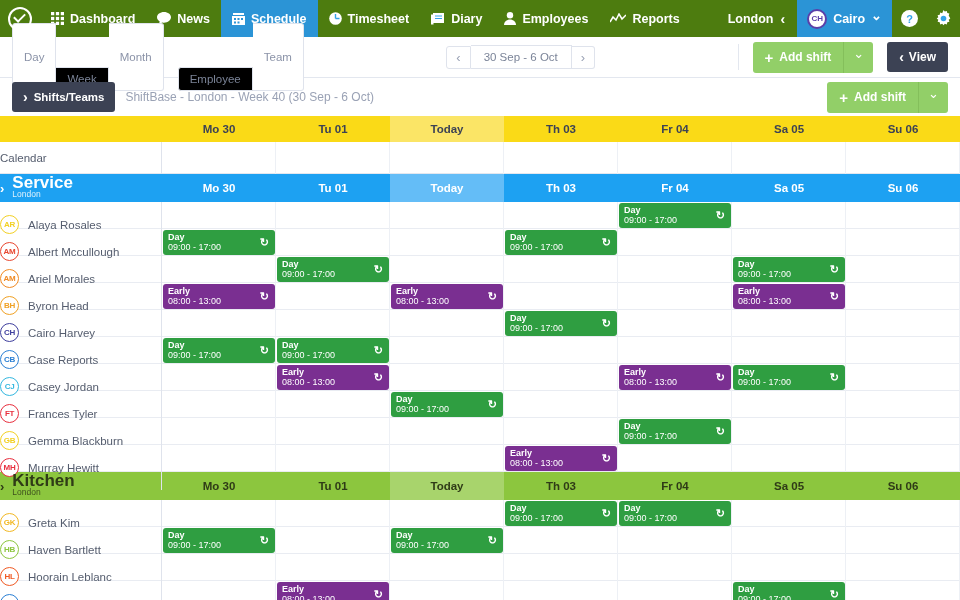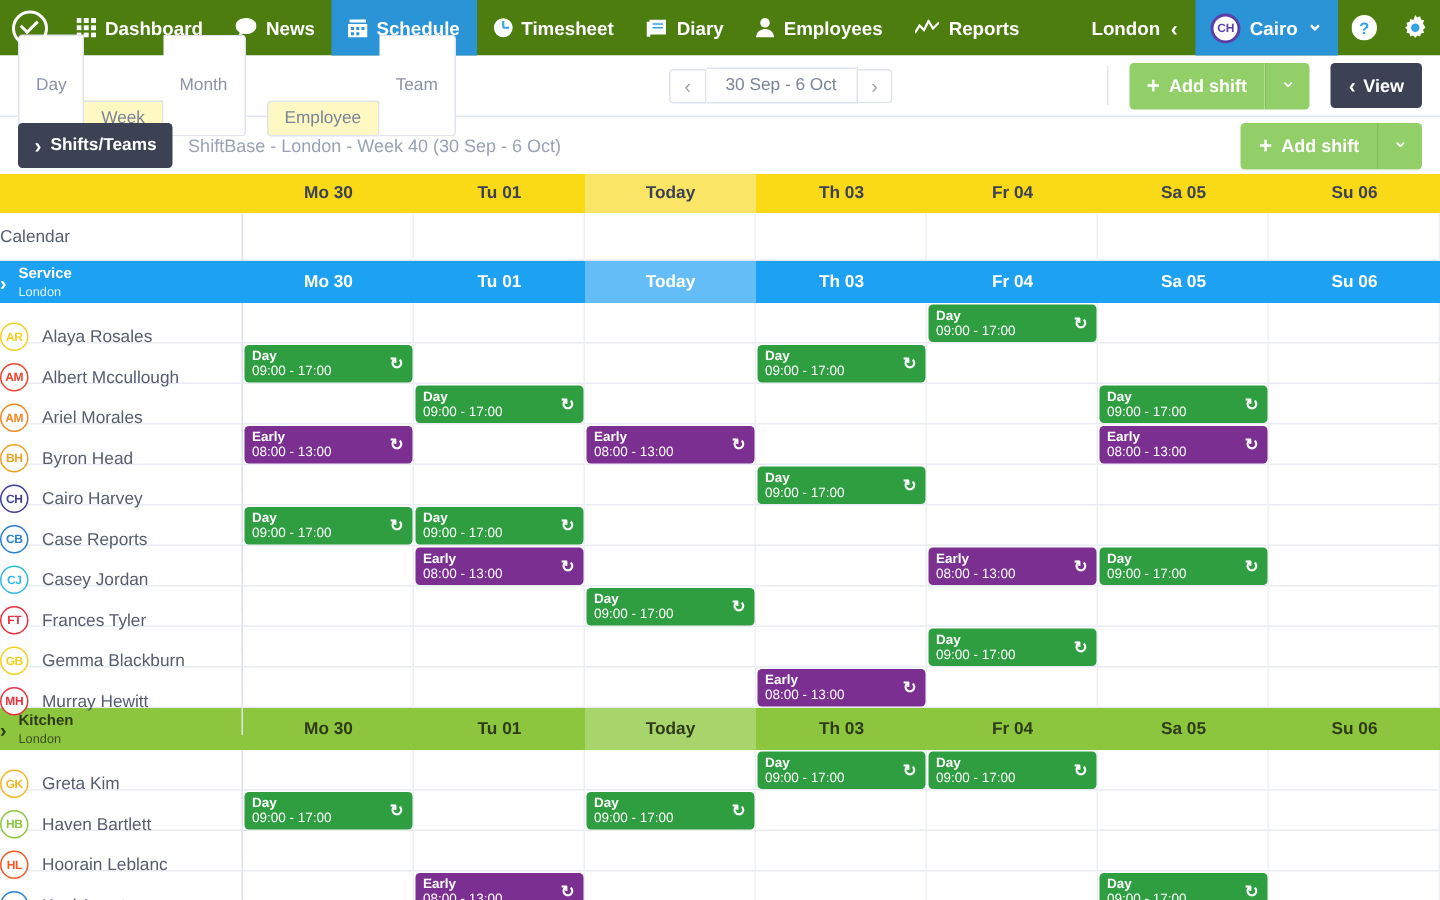--- a/index.html
+++ b/index.html
@@ -90,21 +90,21 @@
     background: #ffffff;
     color: #8b93a8;
     font-size: 11.5px;
     padding: 5px 11px;
     cursor: pointer;
     font-family: inherit;
   }
   .btn-seg + .btn-seg { border-left: none; }
   .btn-group .btn-seg:first-child { border-radius: 3px 0 0 3px; }
   .btn-group .btn-seg:last-child { border-radius: 0 3px 3px 0; }
-  .btn-seg.active { background: #fef9c3; color: #7b8498; margin-top: 44px; }
+  .btn-seg.active { background: #000000; color: #7b8498; margin-top: 44px; }
   .tb-spacer { flex: 1; }
   .datenav { display: flex; align-items: center; }
   .datenav .arrow {
     border: 1px solid #dfe3ec; background: #fff;
     color: #9aa2b5; cursor: pointer;
     padding: 4px 9px; font-size: 13px; line-height: 13px;
   }
   .datenav .arrow:first-child { border-radius: 3px 0 0 3px; }
   .datenav .arrow:last-child { border-radius: 0 3px 3px 0; border-left: none; }
   .datenav .daterange {
@@ -191,21 +191,21 @@
     height: 32px;
   }
 
   
   .row-group { height: 28px; }
   .row-group .namecell {
     display: flex; align-items: center; gap: 8px;
     color: #ffffff;
   }
   .grp-chevron { font-size: 13px; font-weight: bold; color: #ffffff; }
-  .grp-title { font-size: 10px; font-weight: bold; line-height: 12px; }
+  .grp-title { font-size: 17px; font-weight: bold; line-height: 12px; }
   .grp-sub { font-size: 8.5px; opacity: 0.85; line-height: 10px; }
   .row-group .daycell {
     display: flex; align-items: center; justify-content: center;
     font-size: 11.5px; font-weight: bold; color: #ffffff;
   }
   .grp-service { background: #1da1f2; }
   .grp-service .daycell.today { background: #64bdf7; }
   .grp-kitchen { background: #8cc63e; }
   .grp-kitchen .daycell.today { background: #a8d46c; }
   .grp-kitchen .namecell { color: #2f3b17; }

